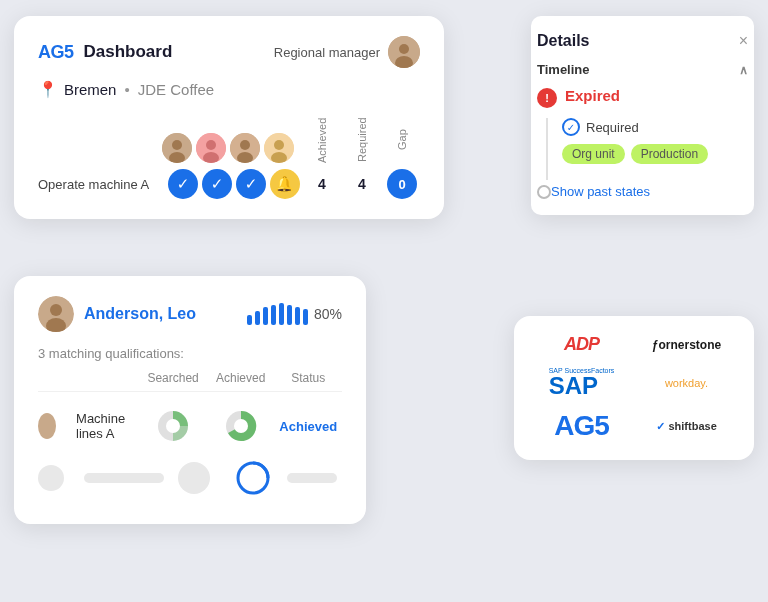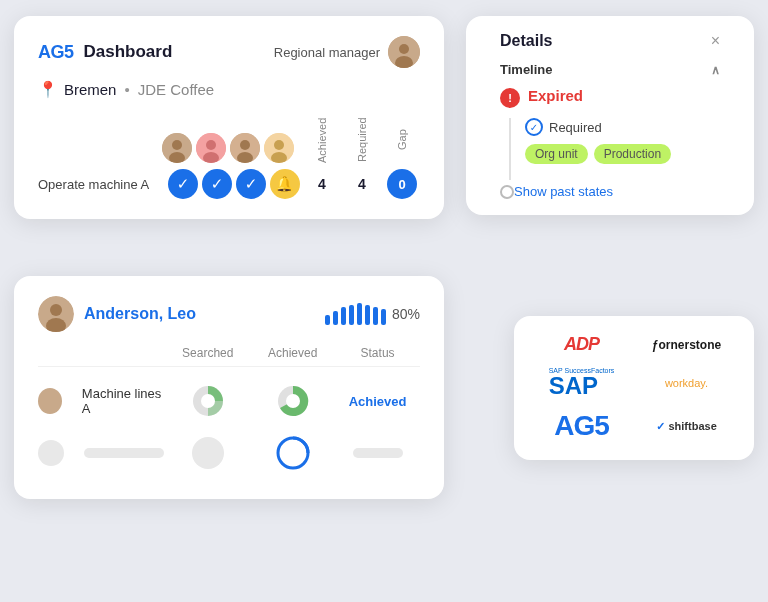--- a/index.html
+++ b/index.html
@@ -137,21 +137,21 @@
       color: white;
       display: flex; align-items: center; justify-content: center;
       font-size: 13px;
       font-weight: 700;
       margin: 0 auto;
     }
 
     
     .anderson-card {
       top: 260px; left: 0;
-      width: 430px;
+      width: 352px;
       padding: 20px 24px;
     }
     .anderson-header {
       display: flex;
       align-items: center;
       justify-content: space-between;
       margin-bottom: 14px;
     }
     .anderson-left {
       display: flex;
@@ -213,22 +213,23 @@
     }
     .skeleton-line {
       height: 10px;
       border-radius: 5px;
       background: #e8e8e8;
     }
 
     
     .details-card {
       top: 0; right: 0;
-      width: 288px;
-      padding: 16px 34px;
+      width: 223px;
+      padding: 16px 6px;
+      border-radius: 10px;
     }
     .details-header {
       display: flex;
       align-items: center;
       justify-content: space-between;
       margin-bottom: 12px;
     }
     .details-title {
       font-size: 16px;
       font-weight: 700;
@@ -443,20 +444,21 @@
           <div class="bar-item" style="height:20px;"></div>
           <div class="bar-item" style="height:22px;"></div>
           <div class="bar-item" style="height:20px;"></div>
           <div class="bar-item" style="height:18px;"></div>
           <div class="bar-item" style="height:16px;"></div>
         </div>
         <span class="percent-label">80%</span>
       </div>
     </div>
 
+    <div class="qualifications-label">3 matching qualifications:</div>
 
     <div class="qual-table-header">
       <div class="qual-col-name"></div>
       <div class="qual-col">Searched</div>
       <div class="qual-col">Achieved</div>
       <div class="qual-col">Status</div>
     </div>
 
     <div class="qual-row">
       <div class="qual-row-name">

